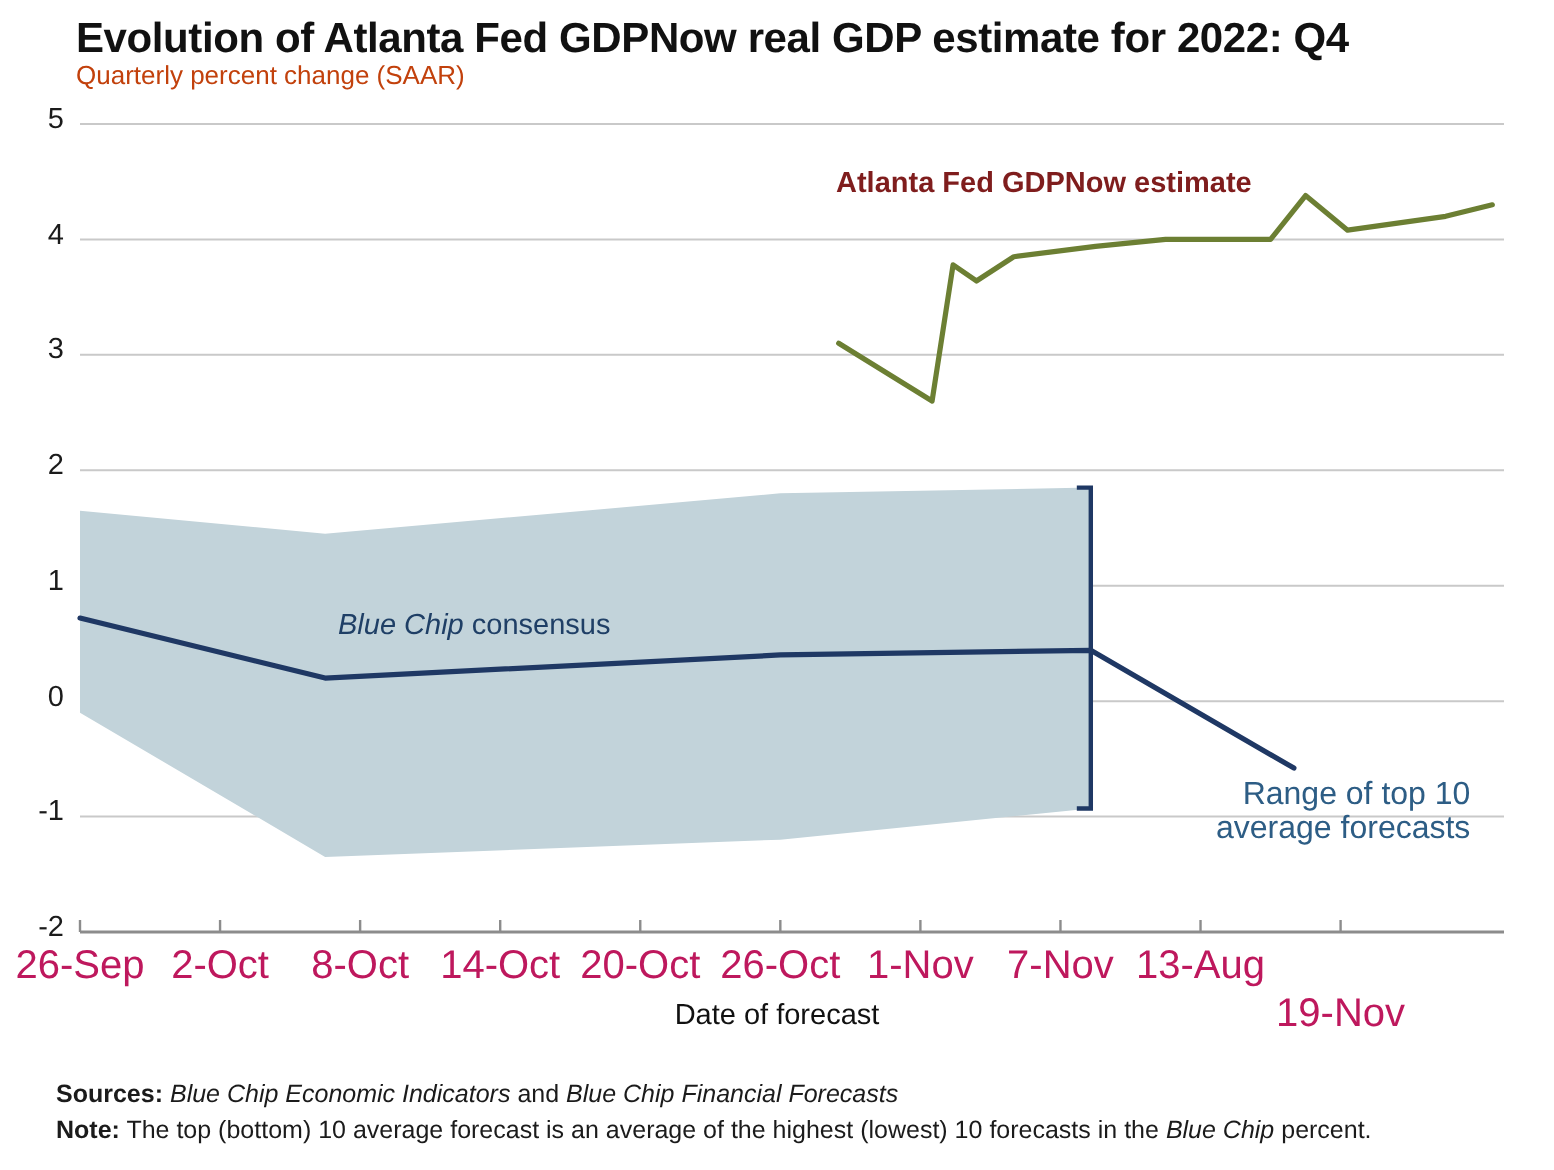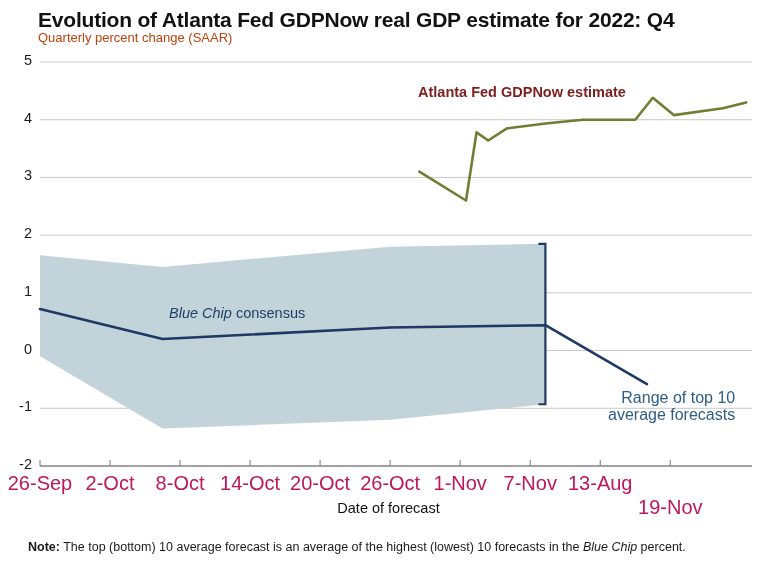--- a/index.html
+++ b/index.html
@@ -134,16 +134,17 @@
   <div class="ann-blue-line" id="ann-bluechip" style="left: 157px; top: 305px; margin-left: 12px;">
     <i>Blue Chip</i><span> consensus</span>
   </div>
 
   <div class="ann-range" id="ann-range" style="left: 608px; top: 389px;">
     <div>Range of top 10</div>
     <div>average forecasts</div>
   </div>
 
   <div class="footnotes">
+    <div class="fn-row"><b>Sources:</b> <i>Blue Chip Economic Indicators</i><span> and </span><i>Blue Chip Financial Forecasts</i></div>
     <div class="fn-row"><b>Note:</b><span> The top (bottom) 10 average forecast is an average of the highest (lowest) 10 forecasts in the </span><i>Blue Chip</i><span> percent.</span></div>
   </div>
 
 </div>
 
 </body></html>

